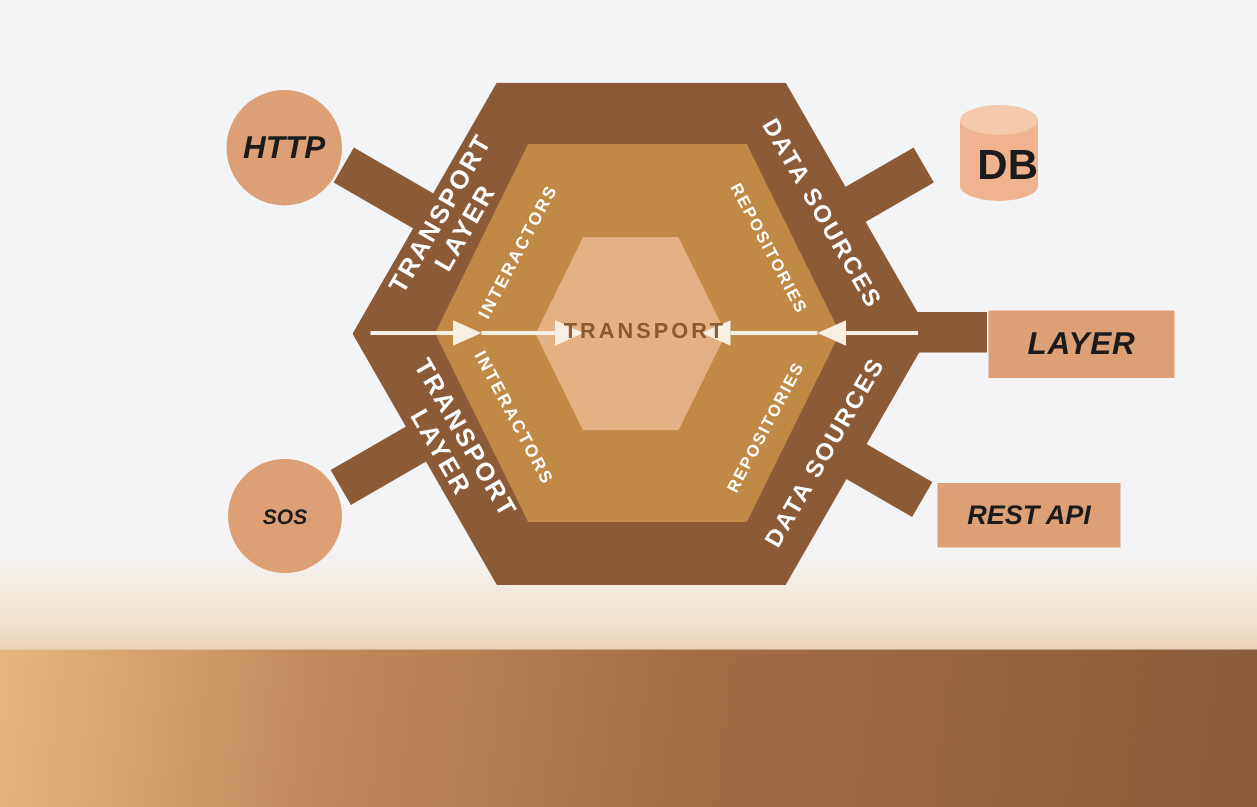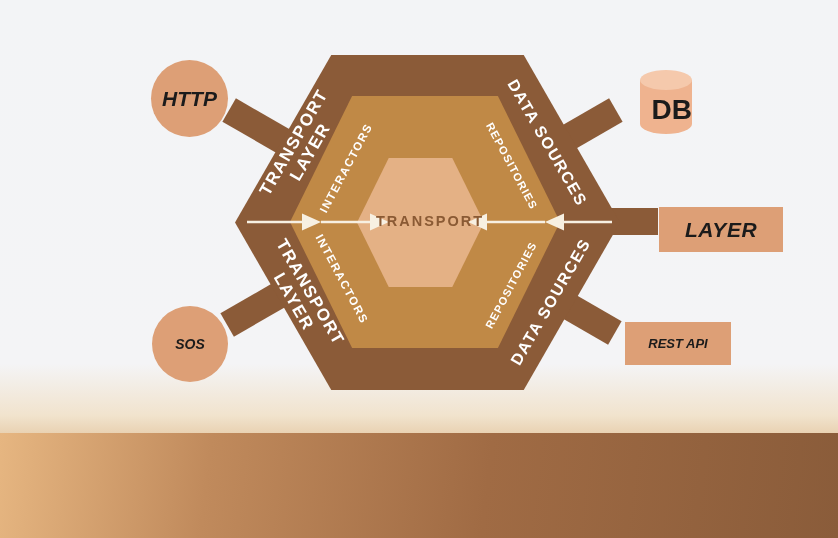--- a/index.html
+++ b/index.html
@@ -50,21 +50,21 @@
 
   
   .arrows{position:absolute;left:0;top:0;width:838px;height:433px;pointer-events:none;}
 
   
   .node{position:absolute;display:flex;align-items:center;justify-content:center;
         color:#1b1b1b;font-weight:700;font-style:italic;}
   .node-http{left:151px;top:60px;width:77px;height:77px;border-radius:50%;background:#dd9f76;font-size:21px;}
   .node-sos{left:152px;top:306px;width:76px;height:76px;border-radius:50%;background:#dd9f76;font-size:14px;}
   .node-grpc{left:659px;top:207px;width:124px;height:45px;background:#dd9f76;font-size:21px;letter-spacing:0.5px;}
-  .node-rest{left:625px;top:322px;width:106px;height:43px;background:#dd9f76;font-size:13px;}
+  .node-rest{left:625px;top:322px;width:122px;height:43px;background:#dd9f76;font-size:18px;}
   .db{position:absolute;left:640px;top:70px;width:52px;height:72px;}
   .db-body{position:absolute;left:0;top:10px;width:52px;height:44px;background:#efb38f;}
   .db-bottom{position:absolute;left:0;top:44px;width:52px;height:20px;border-radius:50%;background:#efb38f;}
   .db-top{position:absolute;left:0;top:0;width:52px;height:20px;border-radius:50%;background:#f5c9ac;}
   .db-label{position:absolute;left:0;top:24px;width:52px;text-align:right;
             font-size:28px;font-weight:700;color:#1b1b1b;}
 
   
   .banner{position:absolute;left:0;top:433px;width:838px;height:105px;
           background:linear-gradient(97deg,#e6b681 0%,#c08a5c 25%,#a06b44 58%,#8a5c3a 100%);}

